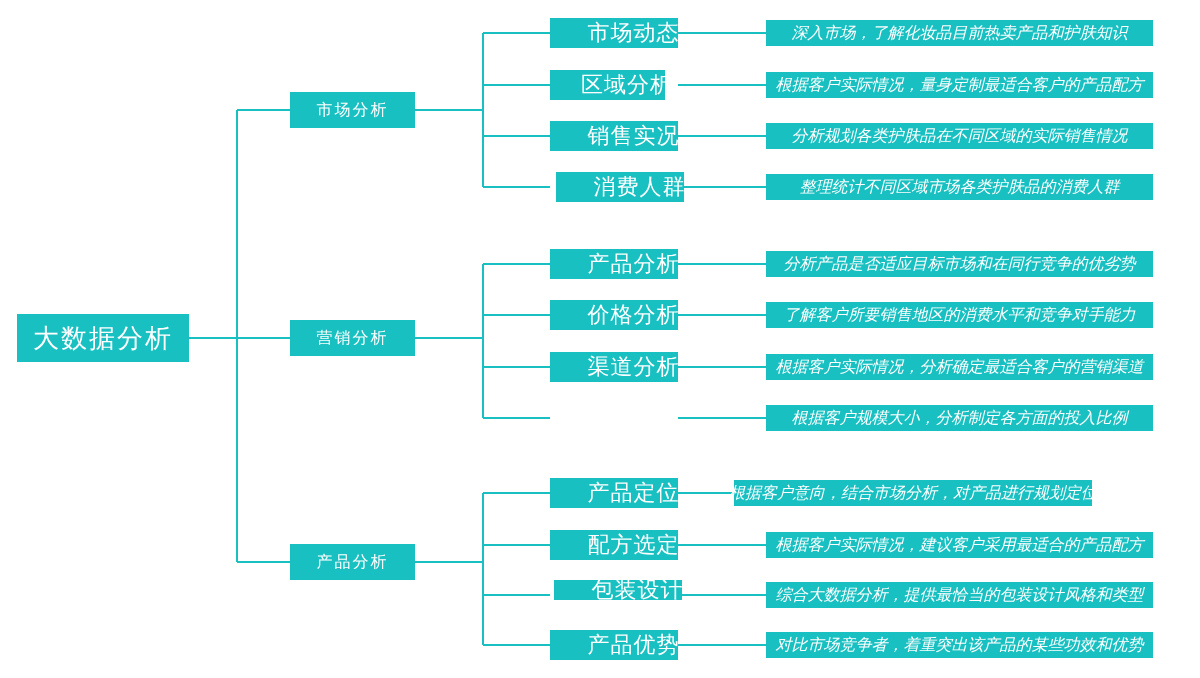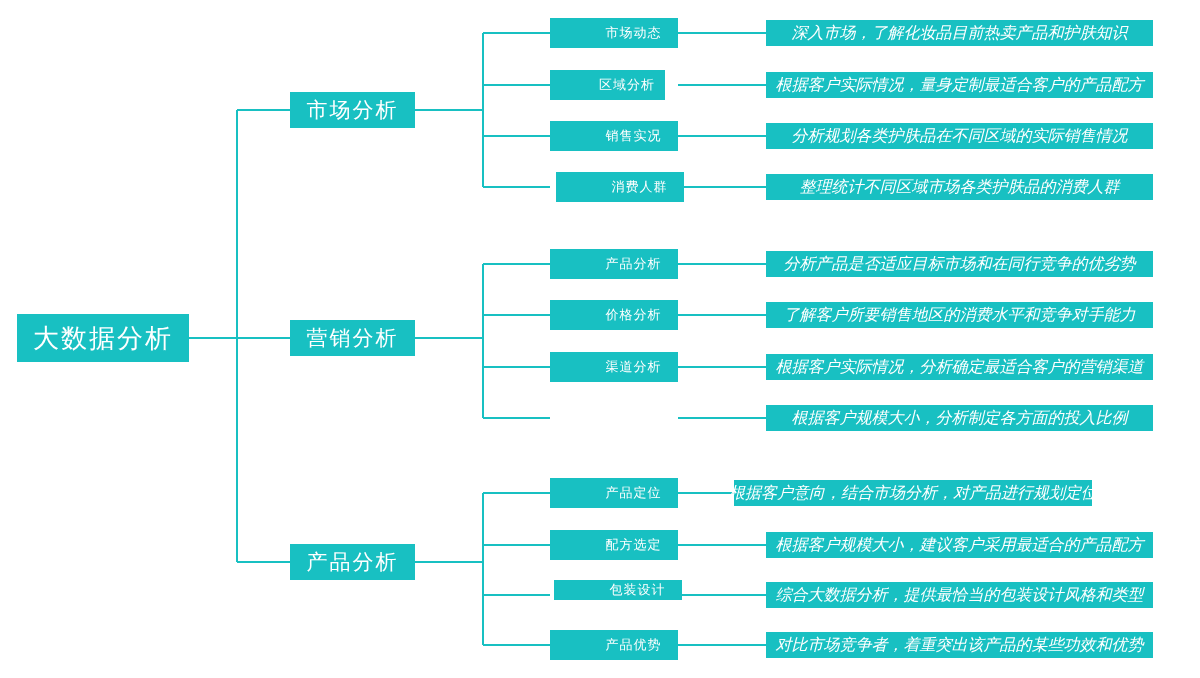--- a/index.html
+++ b/index.html
@@ -18,22 +18,22 @@
   svg.lines{position:absolute;left:0;top:0;width:1200px;height:678px;color:var(--accent);}
   .node{
     position:absolute;
     background:var(--accent);
     color:var(--node_text);
     display:flex;align-items:center;justify-content:center;
     white-space:nowrap;
     box-sizing:border-box;
   }
   .root{font-size:26px;letter-spacing:2px;font-family:Liberation Serif, serif;}
-  .branch{font-size:21px;letter-spacing:2px;}
-  .leaf{font-size:13px;letter-spacing:1px;padding-left:39px;}
+  .branch{font-size:16px;letter-spacing:2px;}
+  .leaf{font-size:22px;letter-spacing:1px;padding-left:39px;}
   .desc{font-size:16px;letter-spacing:0px;font-style:italic;}
 </style>
 </head>
 <body>
 
 <div class="canvas">
 
   <svg class="lines" viewBox="0 0 1200 678" fill="none" stroke="currentColor" stroke-width="2" shape-rendering="crispEdges">
 
     <path d="M188 338 H237 M237 110 V562 M237 110 H290 M237 338 H290 M237 562 H290"></path>
@@ -75,21 +75,21 @@
 
   <div class="node leaf" style="left:550px;top:352px;width:128px;height:30px">渠道分析</div>
   <div class="node desc" style="left:766px;top:354px;width:387px;height:26px">根据客户实际情况，分析确定最适合客户的营销渠道</div>
 
   <div class="node desc" style="left:766px;top:405px;width:387px;height:26px">根据客户规模大小，分析制定各方面的投入比例</div>
 
   <div class="node leaf" style="left:550px;top:478px;width:128px;height:30px">产品定位</div>
   <div class="node desc" style="left:734px;top:480px;width:358px;height:26px">根据客户意向，结合市场分析，对产品进行规划定位</div>
 
   <div class="node leaf" style="left:550px;top:530px;width:128px;height:30px">配方选定</div>
-  <div class="node desc" style="left:766px;top:532px;width:387px;height:26px">根据客户规模大小，建议客户采用最适合的产品配方</div>
+  <div class="node desc" style="left:766px;top:532px;width:387px;height:26px">根据客户实际情况，建议客户采用最适合的产品配方</div>
 
   <div class="node leaf" style="left:554px;top:580px;width:128px;height:20px">包装设计</div>
   <div class="node desc" style="left:766px;top:582px;width:387px;height:26px">综合大数据分析，提供最恰当的包装设计风格和类型</div>
 
   <div class="node leaf" style="left:550px;top:630px;width:128px;height:30px">产品优势</div>
   <div class="node desc" style="left:766px;top:632px;width:387px;height:26px">对比市场竞争者，着重突出该产品的某些功效和优势</div>
 
 </div>
 
 </body></html>

